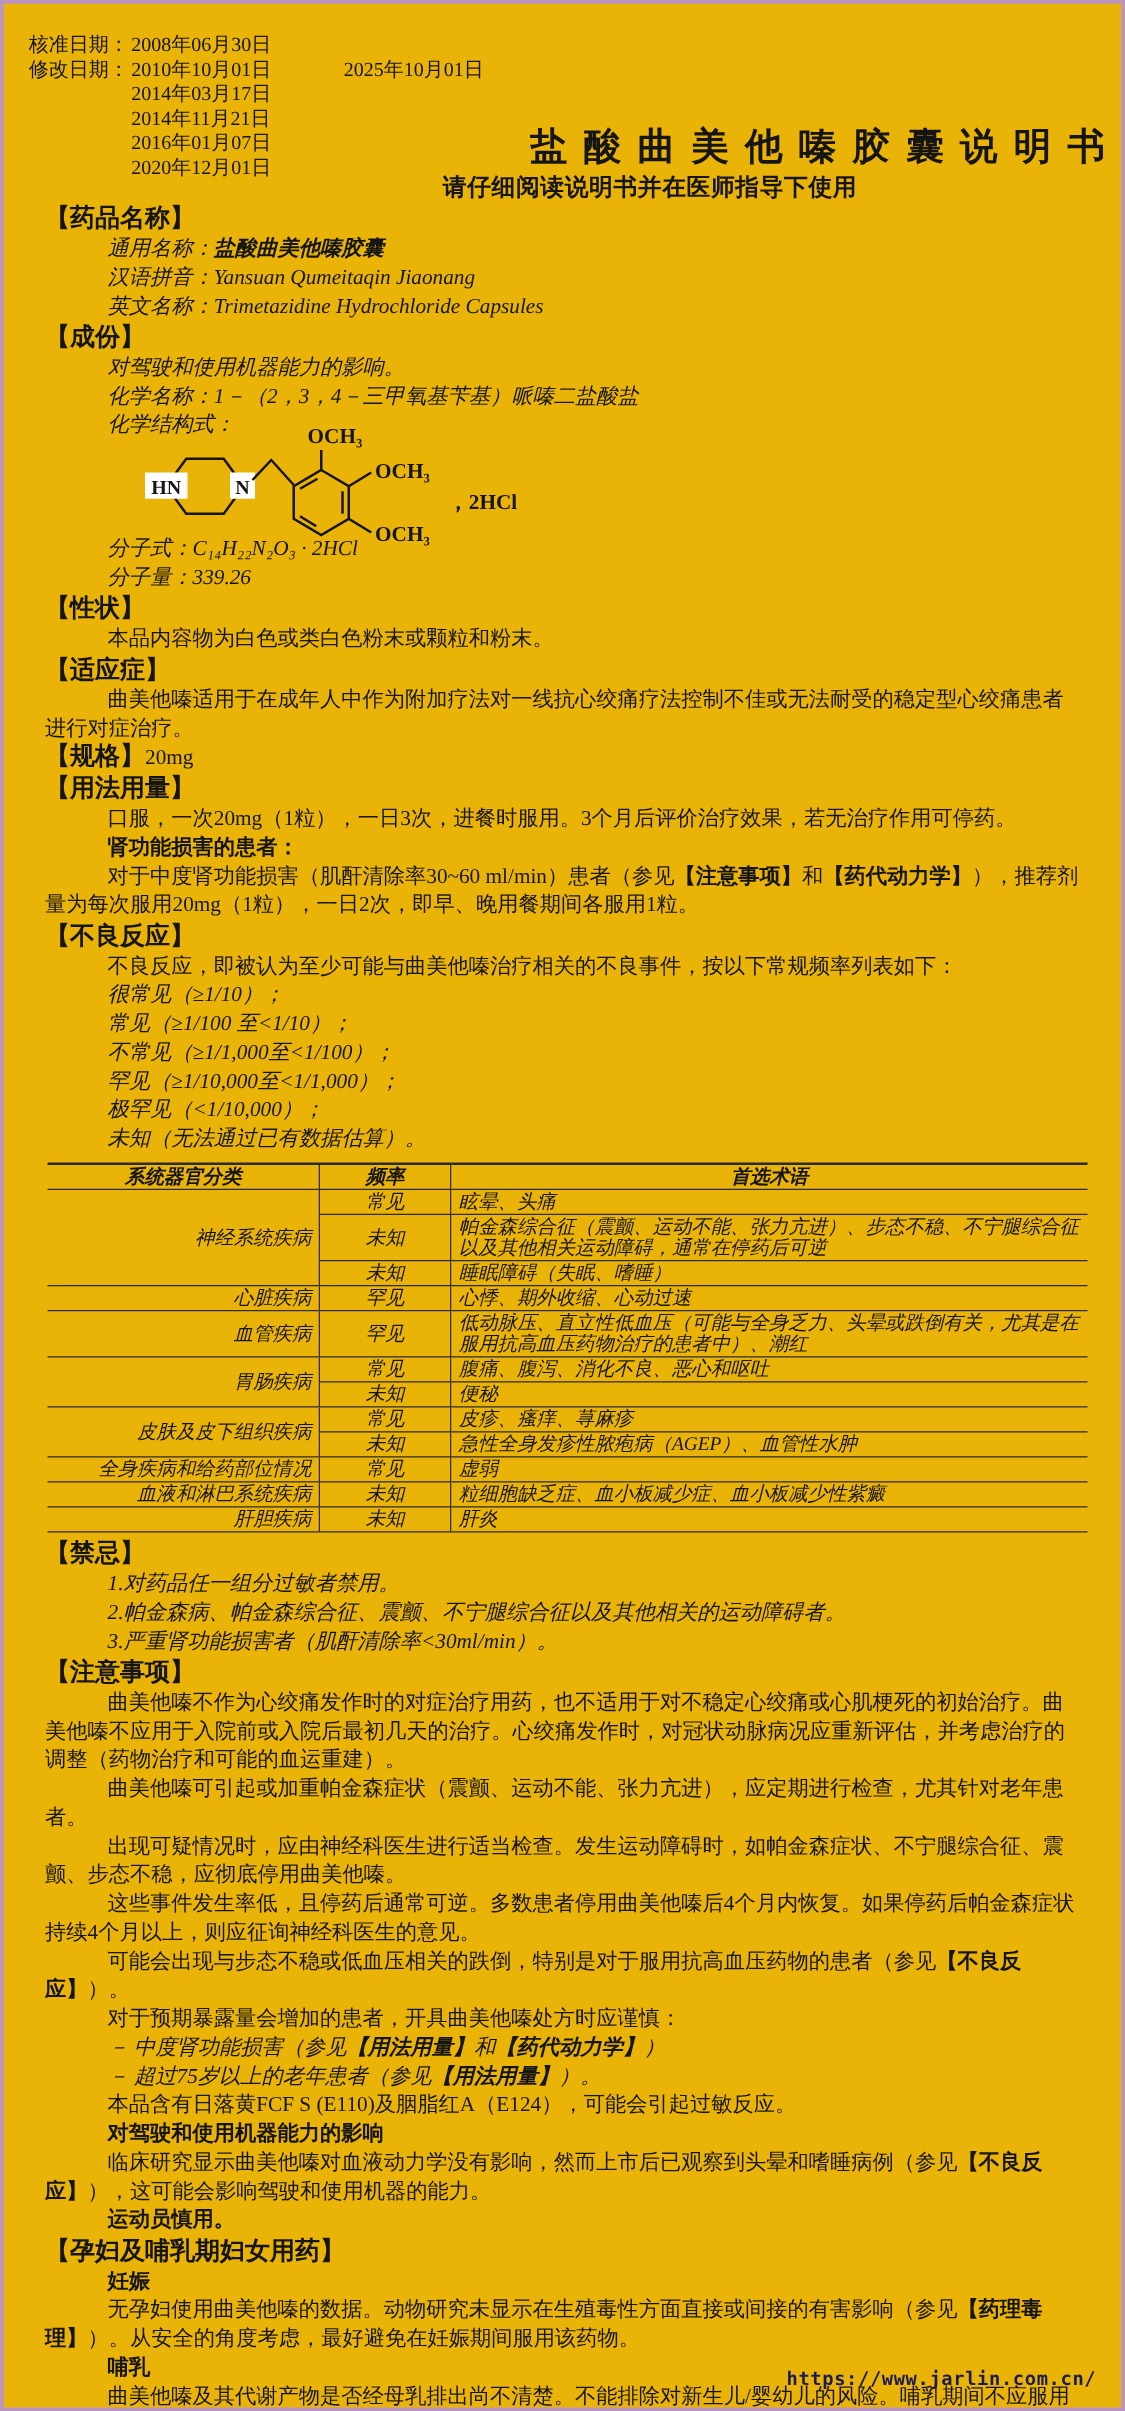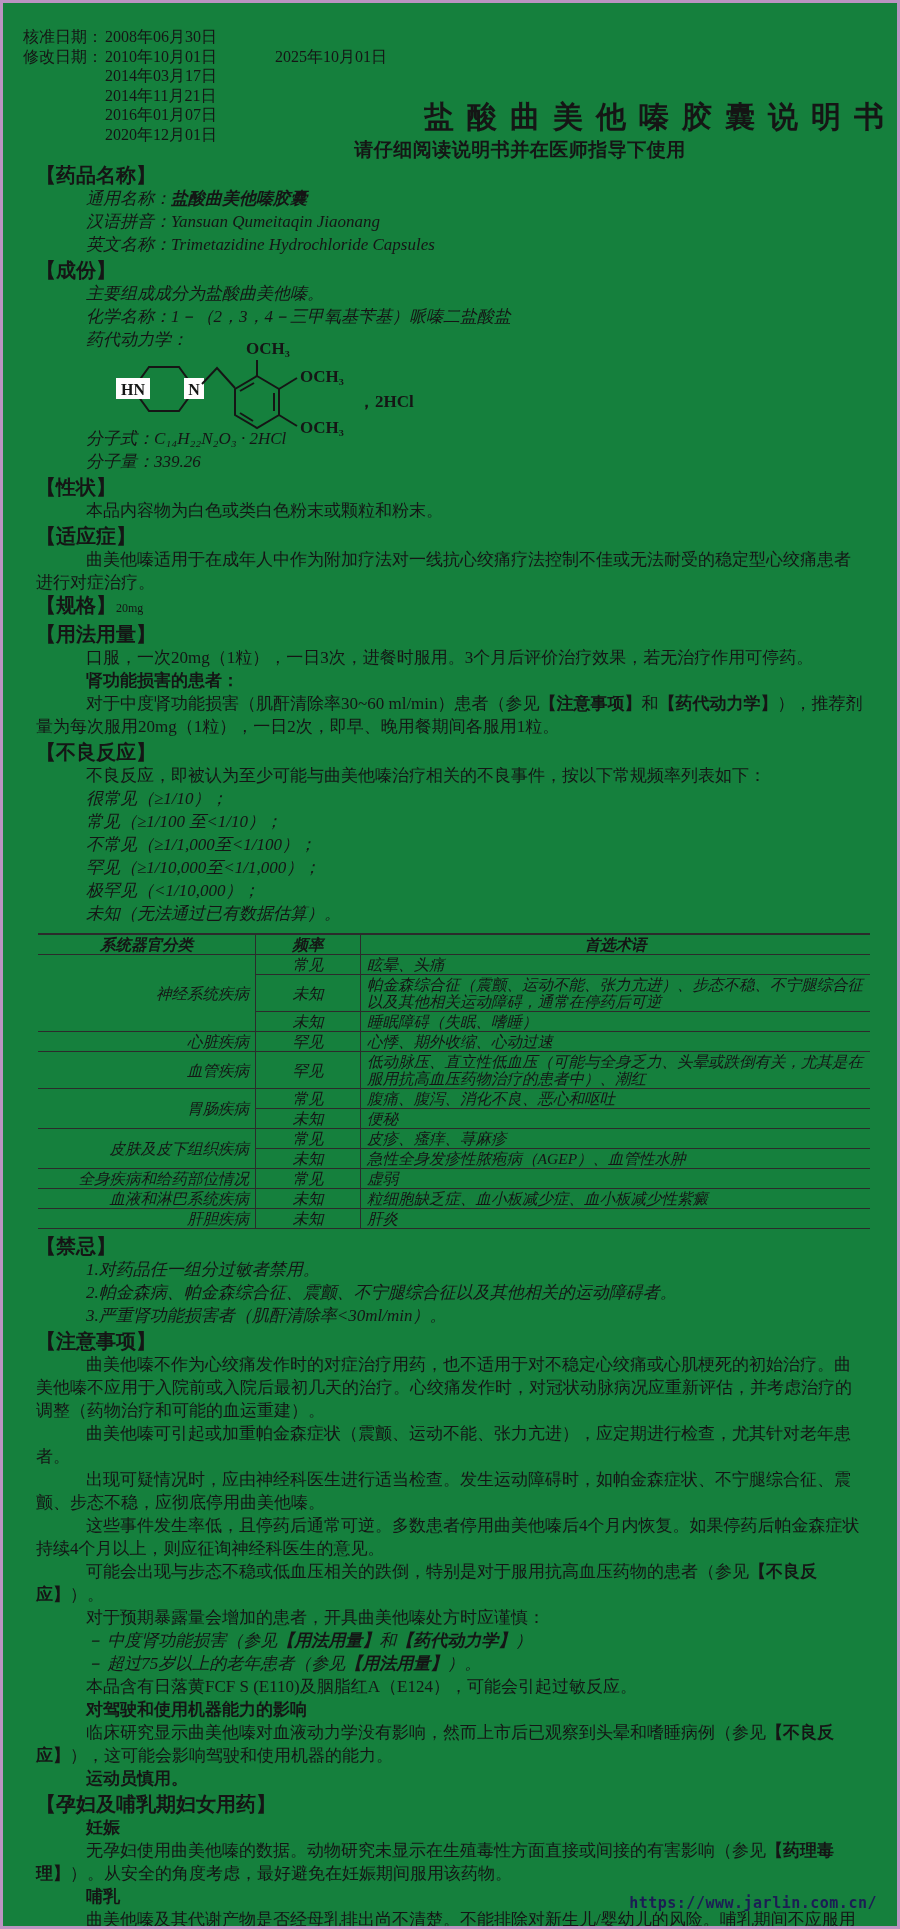--- a/index.html
+++ b/index.html
@@ -1,18 +1,18 @@
 <!DOCTYPE html>
 <html><head>
 <meta charset="utf-8">
 <style>
   html,body{margin:0;padding:0;background:#f6eef6;}
   .page{
     width:900px;height:1929px;margin:0 auto;box-sizing:border-box;
-    background:#15803d;border:3px solid #bb94c2;position:relative;
+    background:#eab308;border:3px solid #bb94c2;position:relative;
     font-family:"Liberation Serif","DejaVu Serif",serif;color:#151515;
     overflow:hidden;
   }
   .content{padding:0 33px 0 33px;}
   
   .dates{margin:24px 0 0 20px;font-size:16px;line-height:19.5px;white-space:nowrap;}
   .date-row{display:block;}
   .date-label{display:inline-block;width:82px;}
   .date-col2{margin-left:58px;}
   
@@ -21,21 +21,21 @@
     font-size:30px;font-weight:bold;letter-spacing:13px;white-space:nowrap;
   }
   .doc-subtitle{
     position:absolute;top:134px;left:140px;right:0;text-align:center;
     font-size:19px;font-weight:bold;letter-spacing:0.5px;white-space:nowrap;
   }
   
   .sec{font-size:20px;font-weight:bold;line-height:23px;margin-top:3px;}
   .sec-inline{display:flex;align-items:baseline;}
   .sec-inline .sec{margin-top:0;}
-  .sec-inline .val{font-size:12px;line-height:23px;}
+  .sec-inline .val{font-size:17px;line-height:23px;}
   p.body{margin:0;font-size:17px;line-height:23px;text-indent:50px;}
   p.body.noind{text-indent:0;padding-left:50px;font-style:italic;}
   p.body.bold{font-weight:bold;}
   .first-sec{margin-top:20px;}
   b{font-weight:bold;}
   
   .struct-block{margin:-12px 0 0 60px;height:88px;position:relative;}
   .struct-block svg{position:absolute;left:0;top:0;}
   .chem-text{font-family:"Liberation Serif","DejaVu Serif",serif;font-weight:bold;font-size:16px;fill:#151515;}
   .chem-text-lg{font-family:"Liberation Serif","DejaVu Serif",serif;font-weight:bold;font-size:17px;fill:#151515;}
@@ -90,23 +90,23 @@
   <div class="doc-subtitle">请仔细阅读说明书并在医师指导下使用</div>
 
   <div class="content">
 
     <div class="sec first-sec">【药品名称】</div>
     <p class="body noind"><span>通用名称：</span><b>盐酸曲美他嗪胶囊</b></p>
     <p class="body noind"><span>汉语拼音：</span><span>Yansuan Qumeitaqin Jiaonang</span></p>
     <p class="body noind"><span>英文名称：</span><span>Trimetazidine Hydrochloride Capsules</span></p>
 
     <div class="sec">【成份】</div>
-    <p class="body noind">主要组成成分为盐酸曲美他嗪。</p>
+    <p class="body noind">对驾驶和使用机器能力的影响。</p>
     <p class="body noind">化学名称：1－（2，3，4－三甲氧基苄基）哌嗪二盐酸盐</p>
-    <p class="body noind">药代动力学：</p>
+    <p class="body noind">化学结构式：</p>
 
     <div class="struct-block">
       <svg width="340" height="100" viewBox="0 0 340 100">
 
         <polygon points="99,50 83,28 53,28 37,50 53,72 83,72" fill="none" stroke="#151515" stroke-width="2"></polygon>
         <rect x="88" y="39" width="20" height="21" fill="#fffdfe"></rect>
         <rect x="20" y="39" width="34" height="21" fill="#fffdfe"></rect>
         <text x="98" y="56" text-anchor="middle" class="chem-text">N</text>
         <text x="37" y="56" text-anchor="middle" class="chem-text">HN</text>
 

